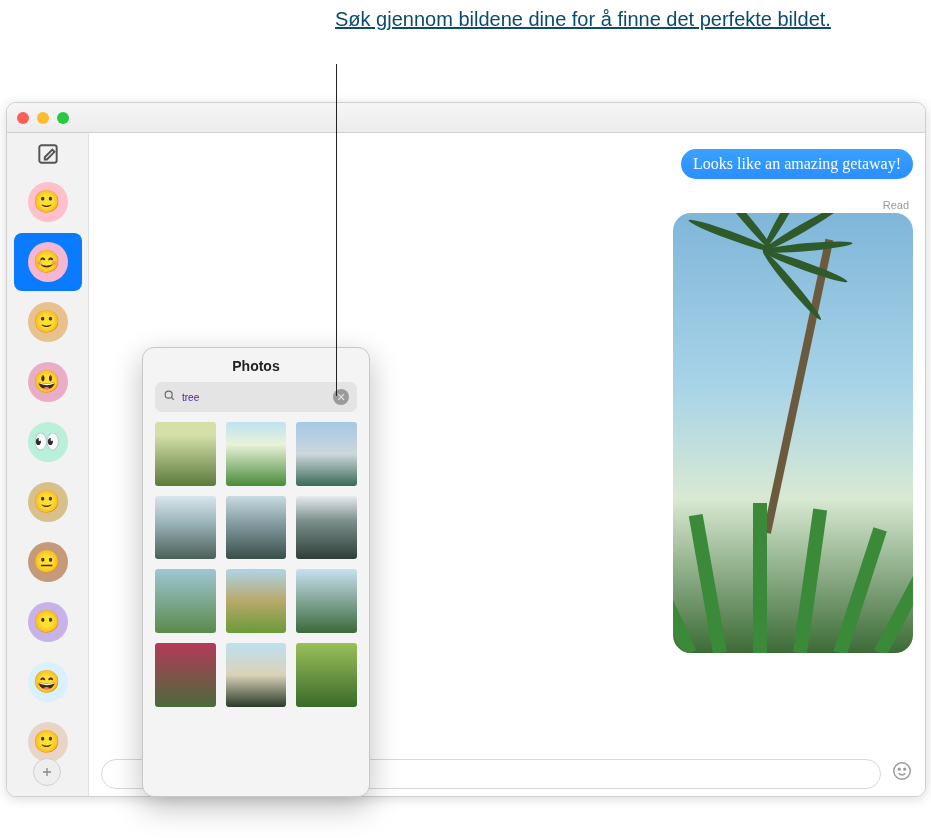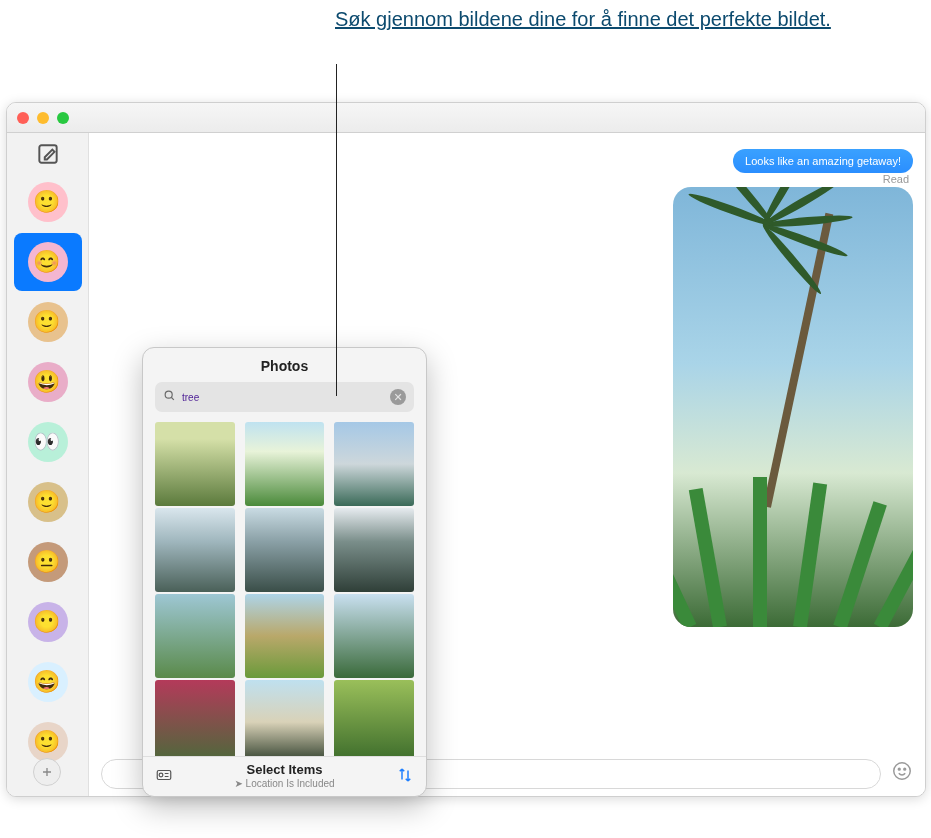--- a/index.html
+++ b/index.html
@@ -131,25 +131,26 @@
       padding: 16px 12px 6px 12px;
       overflow: hidden;
       display: flex;
       flex-direction: column;
       align-items: flex-end;
     }
     .bubble {
       background: #1e90ff;
       background: linear-gradient(#3aa1ff, #2a8eff);
       color: #fff;
-      font-size: 11px;
+      font-size: 16px;
       padding: 6px 12px;
       border-radius: 16px;
-      margin-bottom: 0;
+      margin-bottom: 20px;
       max-width: 380px;
+      font-family: Liberation Serif, serif;
     }
     .read-label {
       color: #999; font-size: 11px;
       margin-bottom: 2px;
       padding-right: 4px;
     }
     .photo-msg {
       width: 240px;
       height: 440px;
       border-radius: 18px;
@@ -203,21 +204,21 @@
       height: 30px;
       border: 1px solid #d8d8d8;
       border-radius: 16px;
       background:#fff;
     }
     .emoji-btn { color:#8a8a8a; font-size:22px; }
     
     .popover {
       position: absolute;
       top: 347px; left: 142px;
-      width: 285px;
+      width: 228px;
       height: 450px;
       background: #f4f4f4;
       border: 1px solid #c8c8c8;
       border-radius: 12px;
       box-shadow: 0 10px 30px rgba(0,0,0,0.25);
       z-index: 40;
       display:flex; flex-direction:column;
       overflow:hidden;
     }
     .popover-title {
@@ -424,35 +425,13 @@
     <div class="thumb t4"></div>
     <div class="thumb t5"></div>
     <div class="thumb t6"></div>
     <div class="thumb t7"></div>
     <div class="thumb t8"></div>
     <div class="thumb t9"></div>
     <div class="thumb t10"></div>
     <div class="thumb t11"></div>
     <div class="thumb t12"></div>
   </div>
-  <div class="popover-footer">
-    <span>
-      <svg width="18" height="18" viewBox="0 0 24 24" fill="none" stroke="#555" stroke-width="1.6">
-          <rect x="3" y="6" width="18" height="12" rx="2"></rect>
-          <circle cx="8" cy="12" r="2.5"></circle>
-          <path d="M13 10h5M13 14h5"></path>
-        </svg>
-    </span>
-    <div class="footer-center">
-      <div class="title">Select Items</div>
-      <div class="sub">
-        <span>➤</span>
-        <span>Location Is Included</span>
-      </div>
-    </div>
-    <span class="footer-icon">
-      <svg width="18" height="18" viewBox="0 0 24 24" fill="none" stroke="#1e7fff" stroke-width="2">
-          <path d="M8 4v14M8 4l-3 3M8 4l3 3"></path>
-          <path d="M16 20V6M16 20l-3-3M16 20l3-3"></path>
-        </svg>
-    </span>
-  </div>
 </div>
 
 </body></html>

